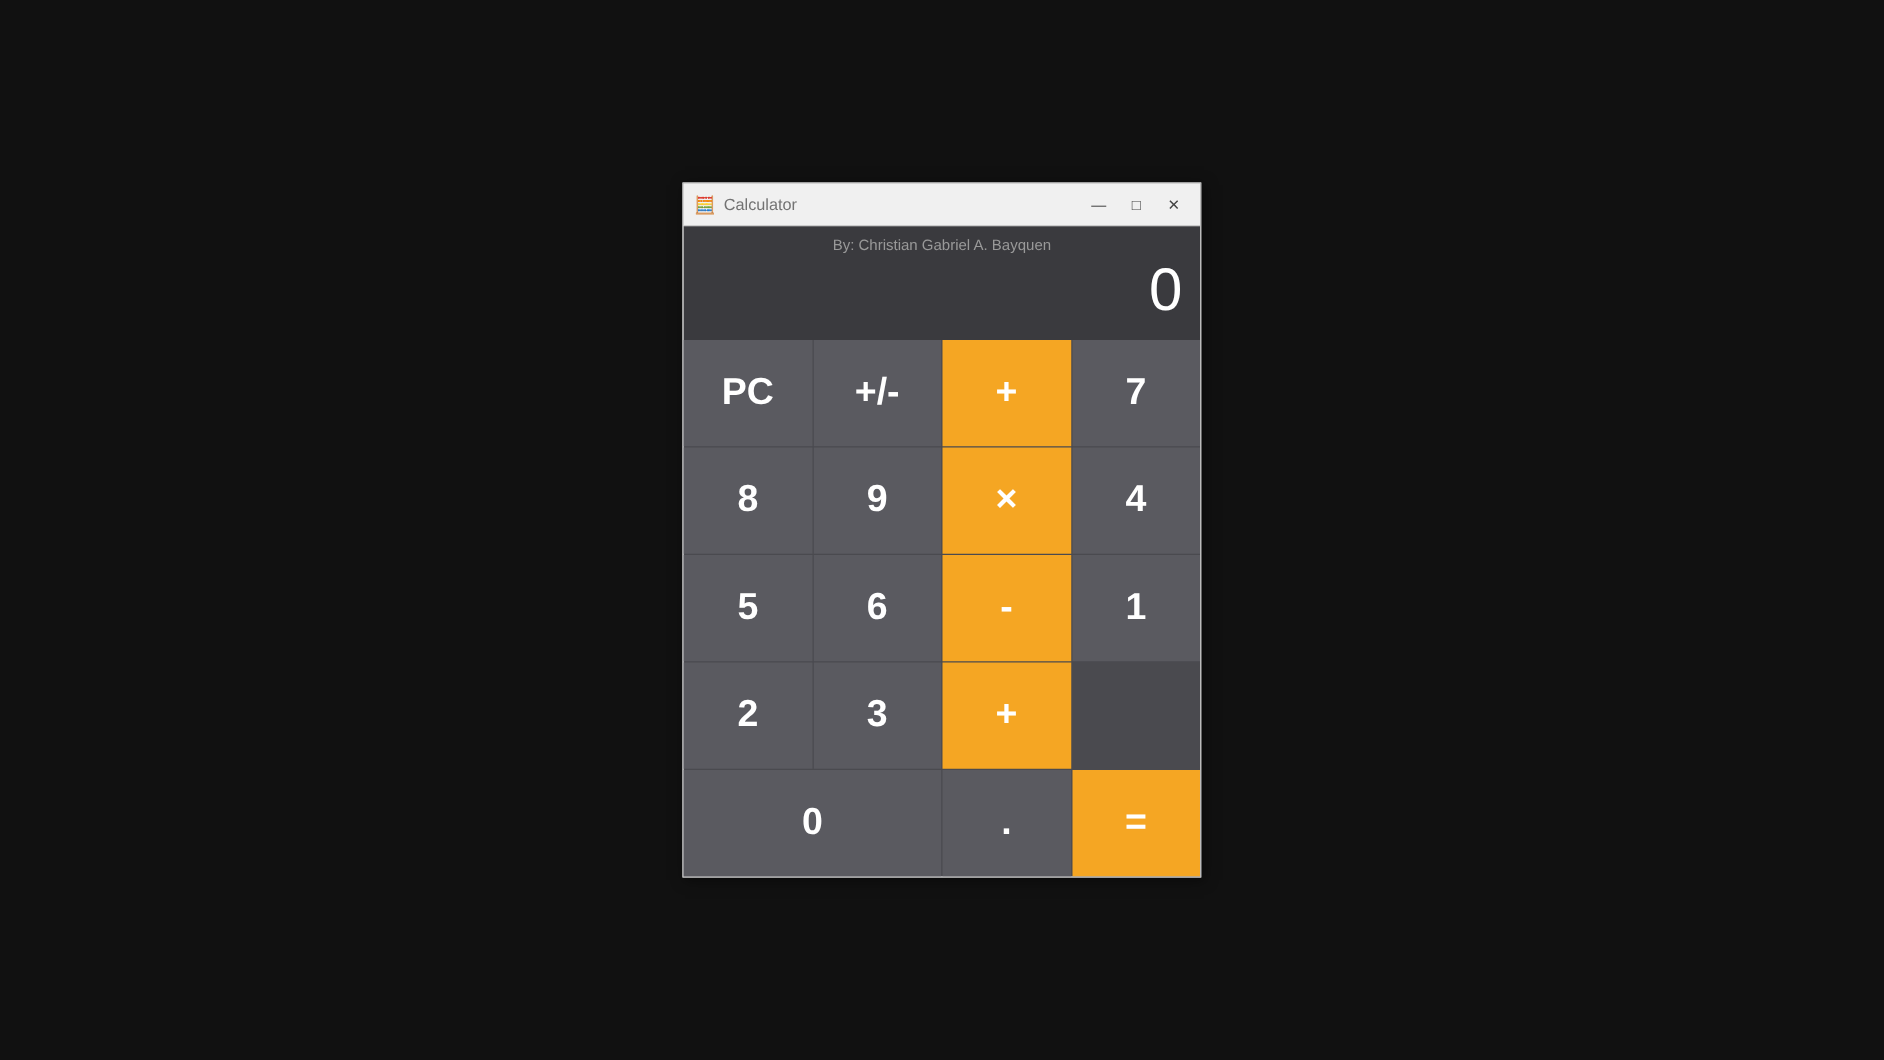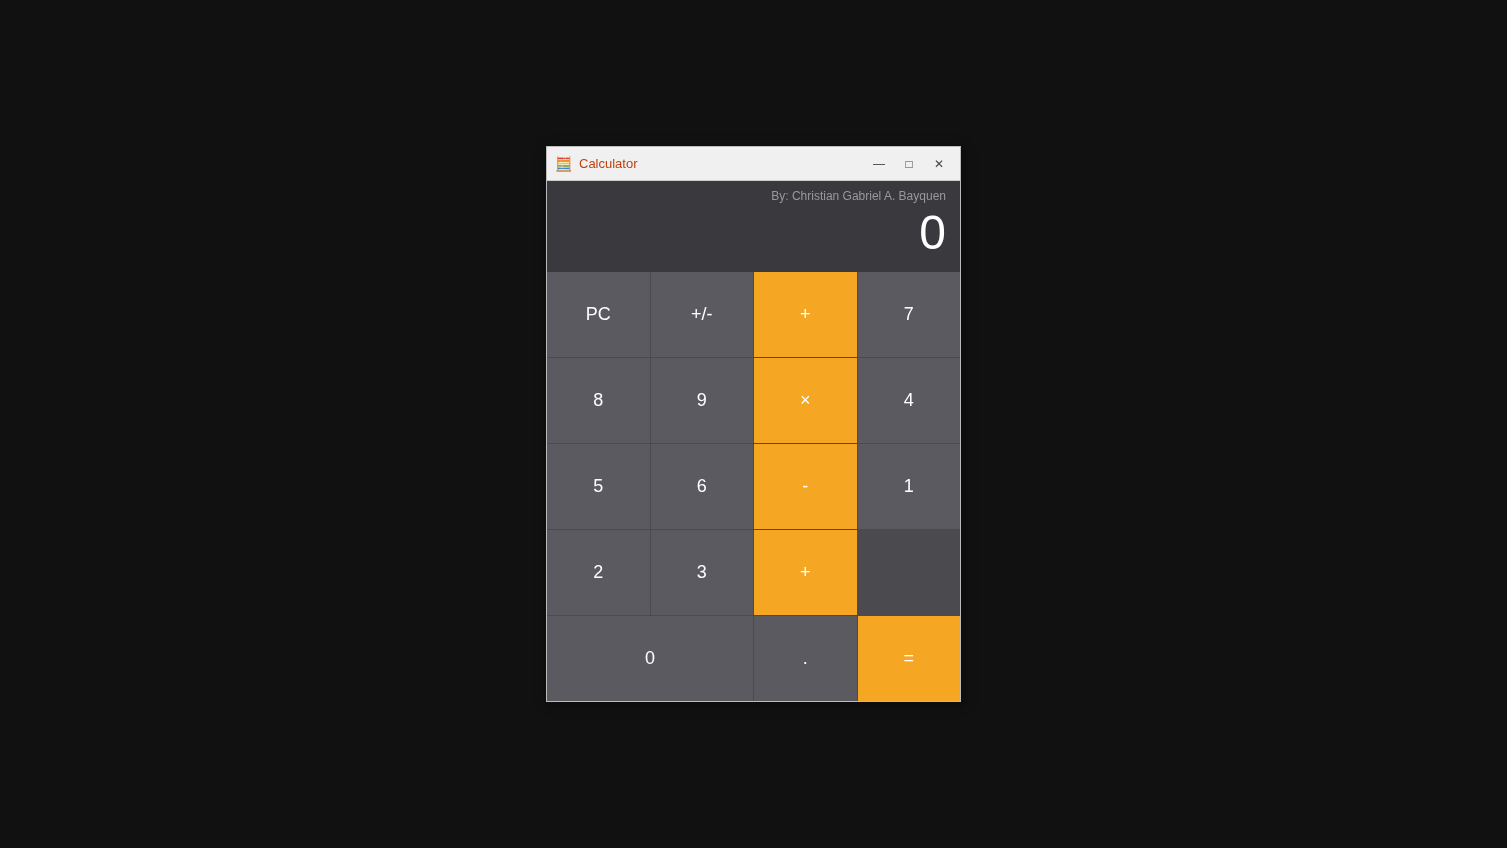--- a/index.html
+++ b/index.html
@@ -42,21 +42,21 @@
       margin-right: 6px;
       display: flex;
       align-items: center;
       justify-content: center;
       font-size: 14px;
     }
 
     .title-bar-title {
       flex: 1;
       font-size: 13px;
-      color: #c2410c;
+      color: #737373;
     }
 
     .title-bar-controls {
       display: flex;
       gap: 4px;
     }
 
     .title-bar-btn {
       width: 26px;
       height: 20px;
@@ -71,21 +71,21 @@
     }
 
     .display-area {
       background: #3a3a3e;
       padding: 8px 14px 12px 14px;
       display: flex;
       flex-direction: column;
     }
 
     .credit-text {
-      text-align: right;
+      text-align: center;
       font-size: 12px;
       color: #999;
       margin-bottom: 4px;
     }
 
     .display-value {
       text-align: right;
       font-size: 48px;
       color: #ffffff;
       font-weight: 300;
@@ -96,22 +96,22 @@
       display: grid;
       grid-template-columns: repeat(4, 1fr);
       background: #4a4a4f;
       gap: 1px;
     }
 
     .btn {
       height: 85px;
       border: none;
       cursor: pointer;
-      font-size: 18px;
-      font-weight: 400;
+      font-size: 30px;
+      font-weight: 700;
       color: #ffffff;
       background: #5a5a60;
       display: flex;
       align-items: center;
       justify-content: center;
       transition: background 0.1s;
       outline: none;
     }
 
     .btn-orange {

